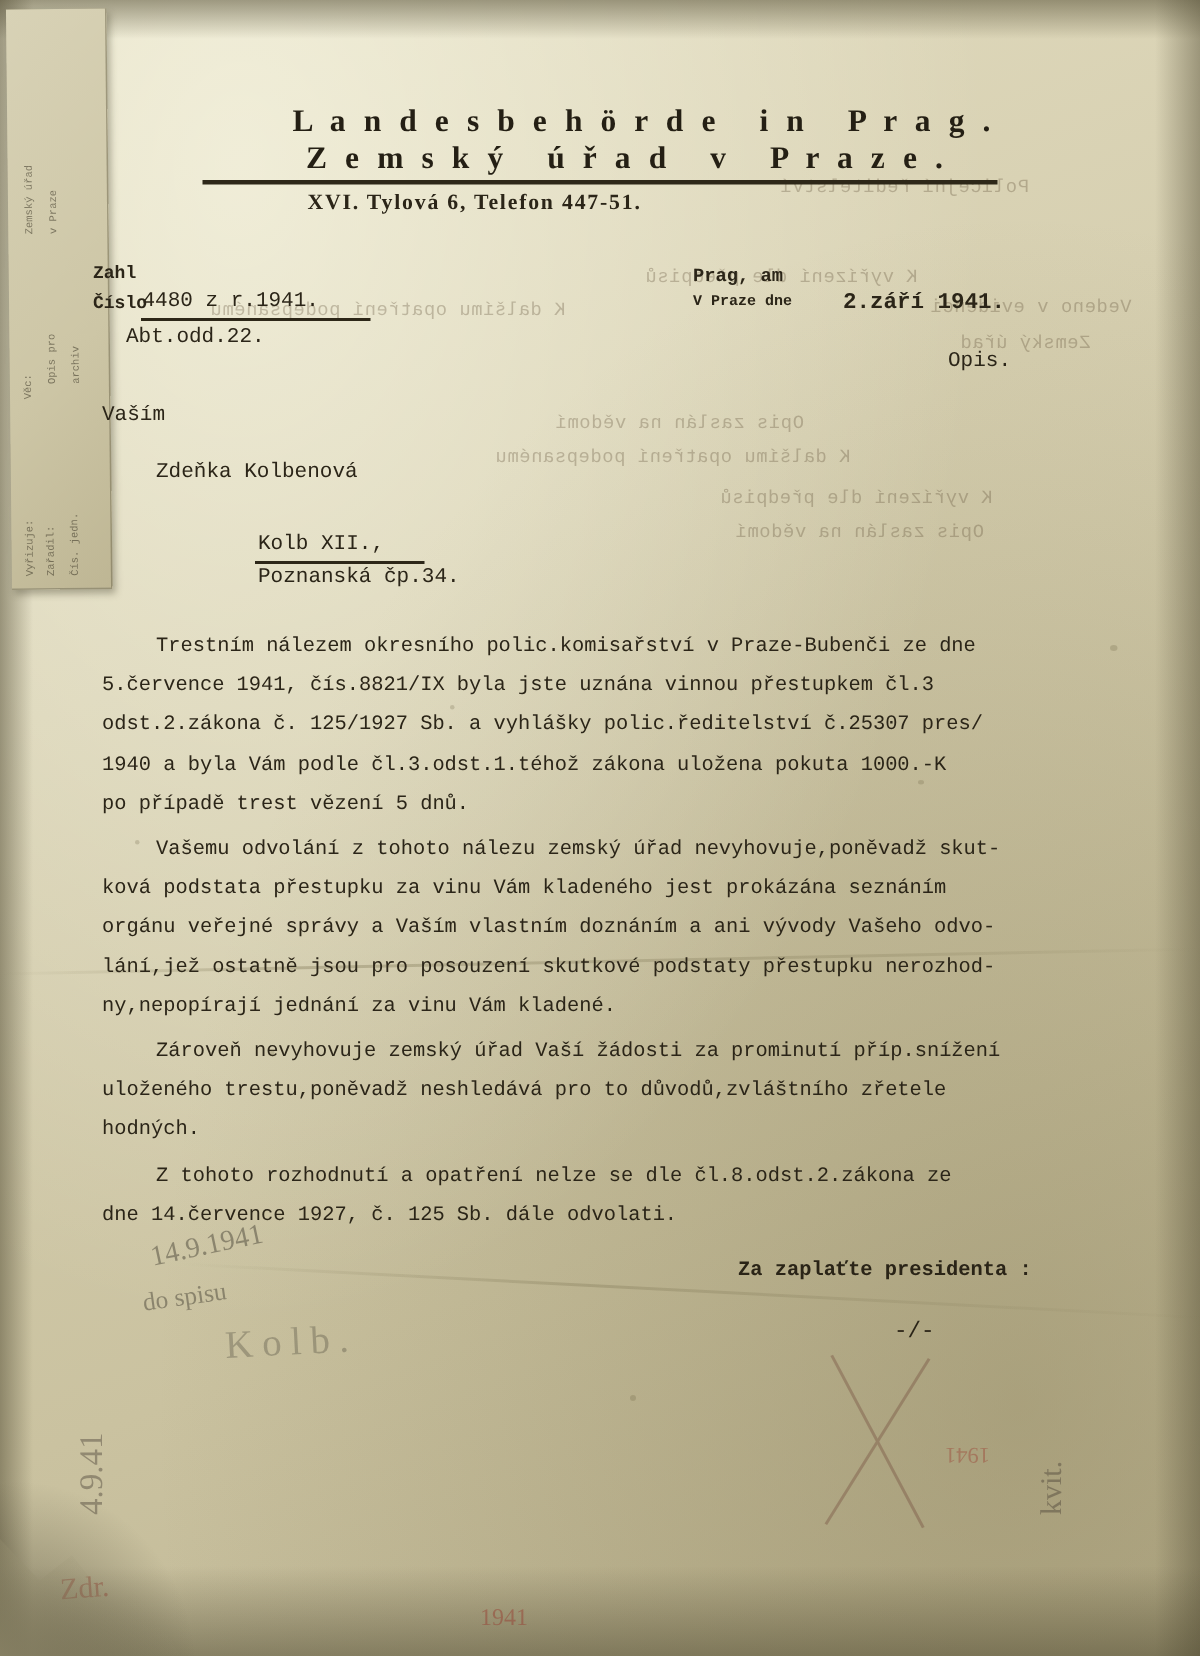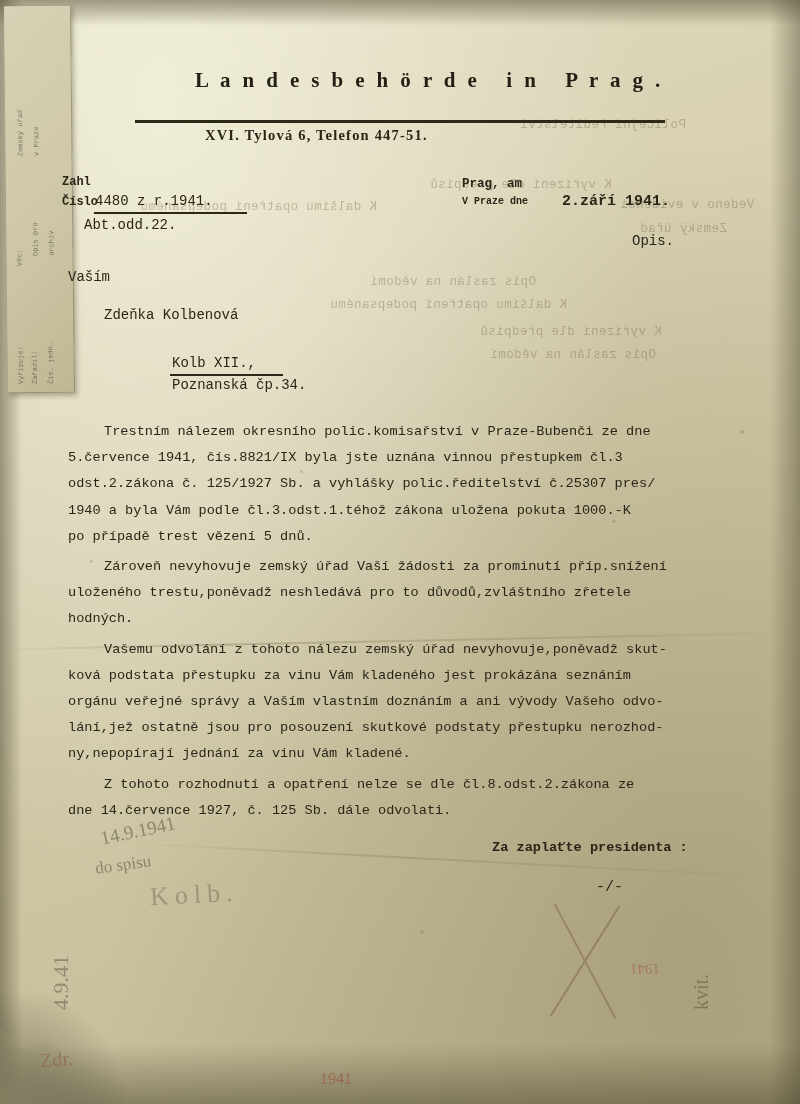--- a/index.html
+++ b/index.html
@@ -292,20 +292,21 @@
     <div class="slip-text" style="top:260px; left:8px;">Věc:</div>
     <div class="slip-text" style="top:250px; left:24px;">Opis pro</div>
     <div class="slip-text" style="top:250px; left:40px;">archiv</div>
     <div class="slip-text" style="top:150px; left:10px;">Zemský úřad</div>
     <div class="slip-text" style="top:150px; left:26px;">v Praze</div>
   </div>
 
   <div class="doc">
 
     <div class="t title1">L a n d e s b e h ö r d e   i n   P r a g .</div>
+    <div class="t title2">Z e m s k ý   ú ř a d   v   P r a z e .</div>
     <div class="rule"></div>
     <div class="t subtitle">XVI. Tylová 6, Telefon 447-51.</div>
 
     <div class="t zahl">Zahl</div>
     <div class="t cislo-lbl">Číslo</div>
     <div class="t cislo-val">4480 z r.1941.</div>
     <div class="cislo-ul"></div>
     <div class="t abt">Abt.odd.22.</div>
 
     <div class="t prag-am">Prag, am</div>
@@ -318,28 +319,28 @@
     <div class="t addr-city">Kolb XII.,</div>
     <div class="addr-city-ul"></div>
     <div class="t addr-street">Poznanská čp.34.</div>
 
     <div class="body">
       <p class="ind">Trestním nálezem okresního polic.komisařství v Praze-Bubenči ze dne
 5.července 1941, čís.8821/IX byla jste uznána vinnou přestupkem čl.3
 odst.2.zákona č. 125/1927 Sb. a vyhlášky polic.ředitelství č.25307 pres/
 1940 a byla Vám podle čl.3.odst.1.téhož zákona uložena pokuta 1000.-K
 po případě trest vězení 5 dnů.</p>
-      <p class="ind">Zároveň nevyhovuje zemský úřad Vaší žádosti za prominutí příp.snížení
-uloženého trestu,poněvadž neshledává pro to důvodů,zvláštního zřetele
-hodných.</p>
       <p class="ind">Vašemu odvolání z tohoto nálezu zemský úřad nevyhovuje,poněvadž skut-
 ková podstata přestupku za vinu Vám kladeného jest prokázána seznáním
 orgánu veřejné správy a Vaším vlastním doznáním a ani vývody Vašeho odvo-
 lání,jež ostatně jsou pro posouzení skutkové podstaty přestupku nerozhod-
 ny,nepopírají jednání za vinu Vám kladené.</p>
+      <p class="ind">Zároveň nevyhovuje zemský úřad Vaší žádosti za prominutí příp.snížení
+uloženého trestu,poněvadž neshledává pro to důvodů,zvláštního zřetele
+hodných.</p>
       <p class="ind">Z tohoto rozhodnutí a opatření nelze se dle čl.8.odst.2.zákona ze
 dne 14.července 1927, č. 125 Sb. dále odvolati.</p>
     </div>
 
     <div class="sign">Za zaplaťte presidenta :</div>
     <div class="dash">-/-</div>
   </div>
 
   <div class="hand" style="left:100px; top:820px; font-size:19px; transform:rotate(-12deg);">14.9.1941</div>
   <div class="hand" style="left:95px; top:855px; font-size:17px; transform:rotate(-8deg);">do spisu</div>

